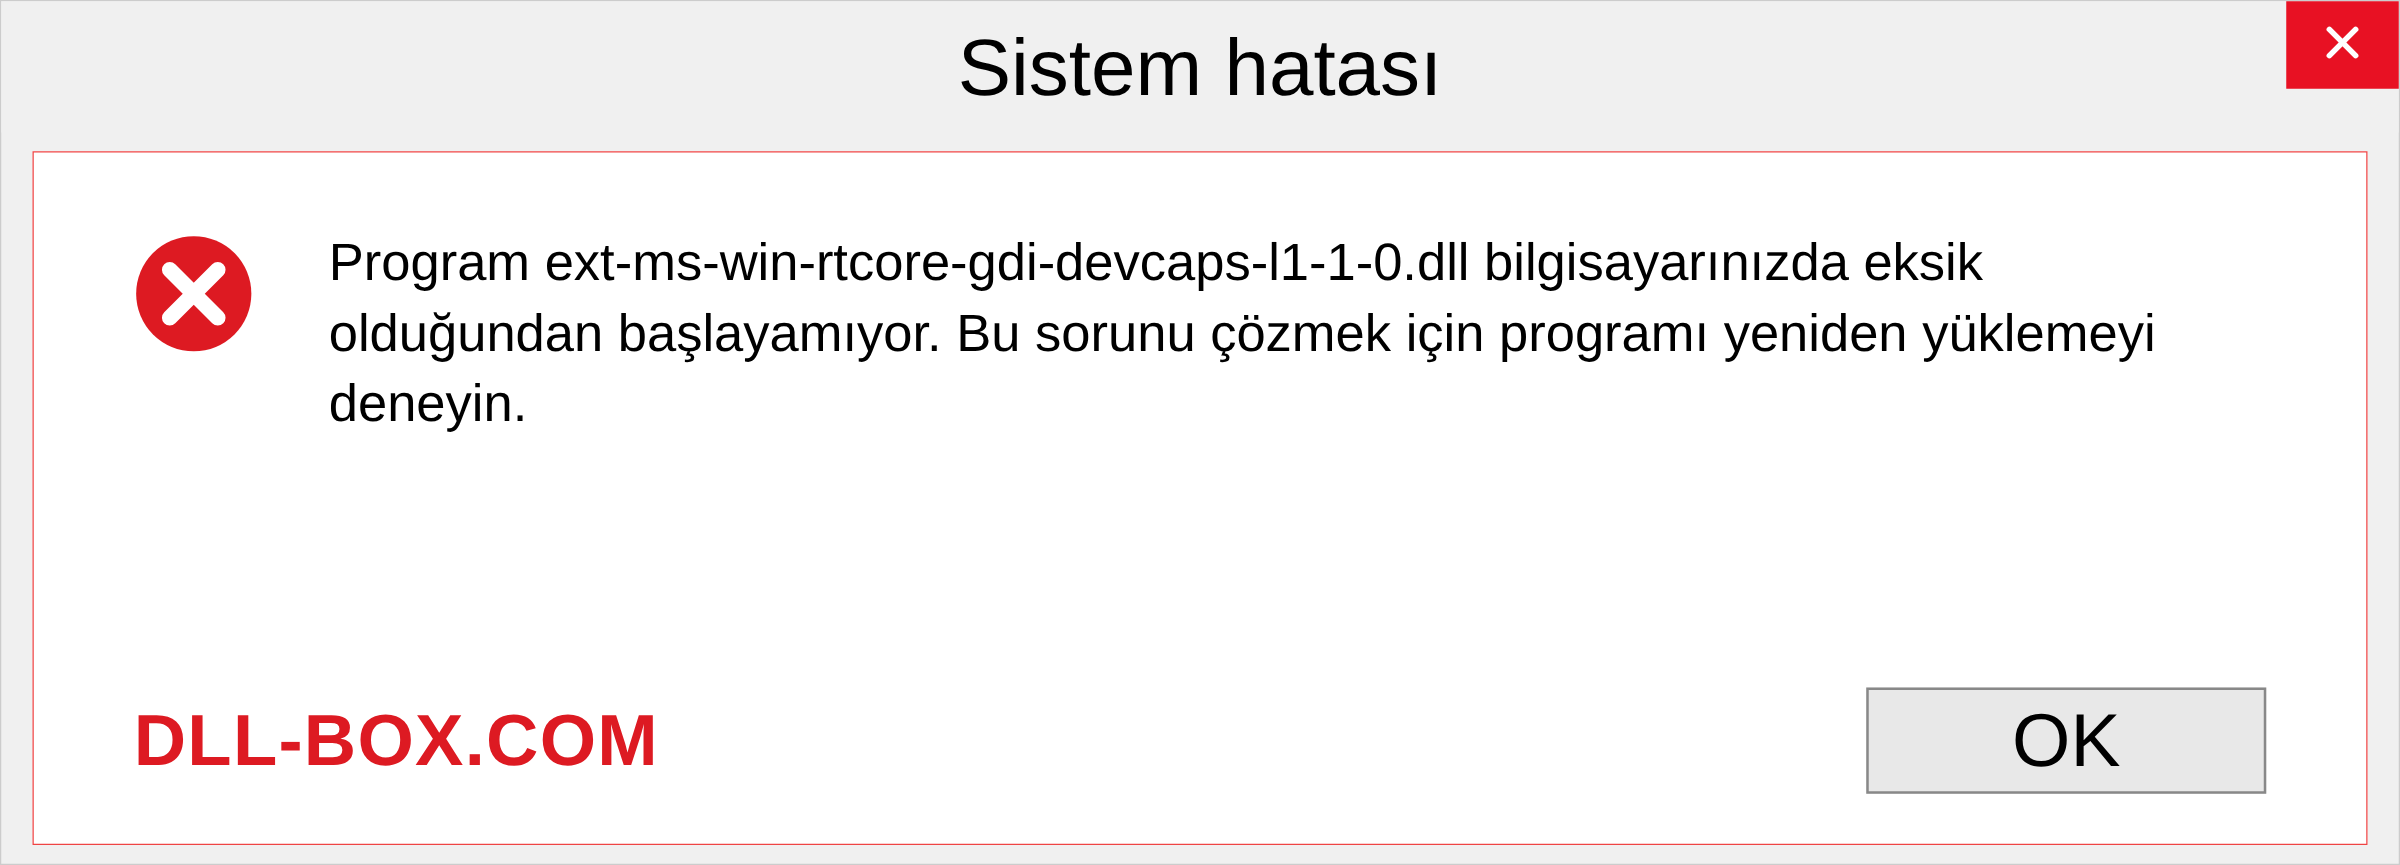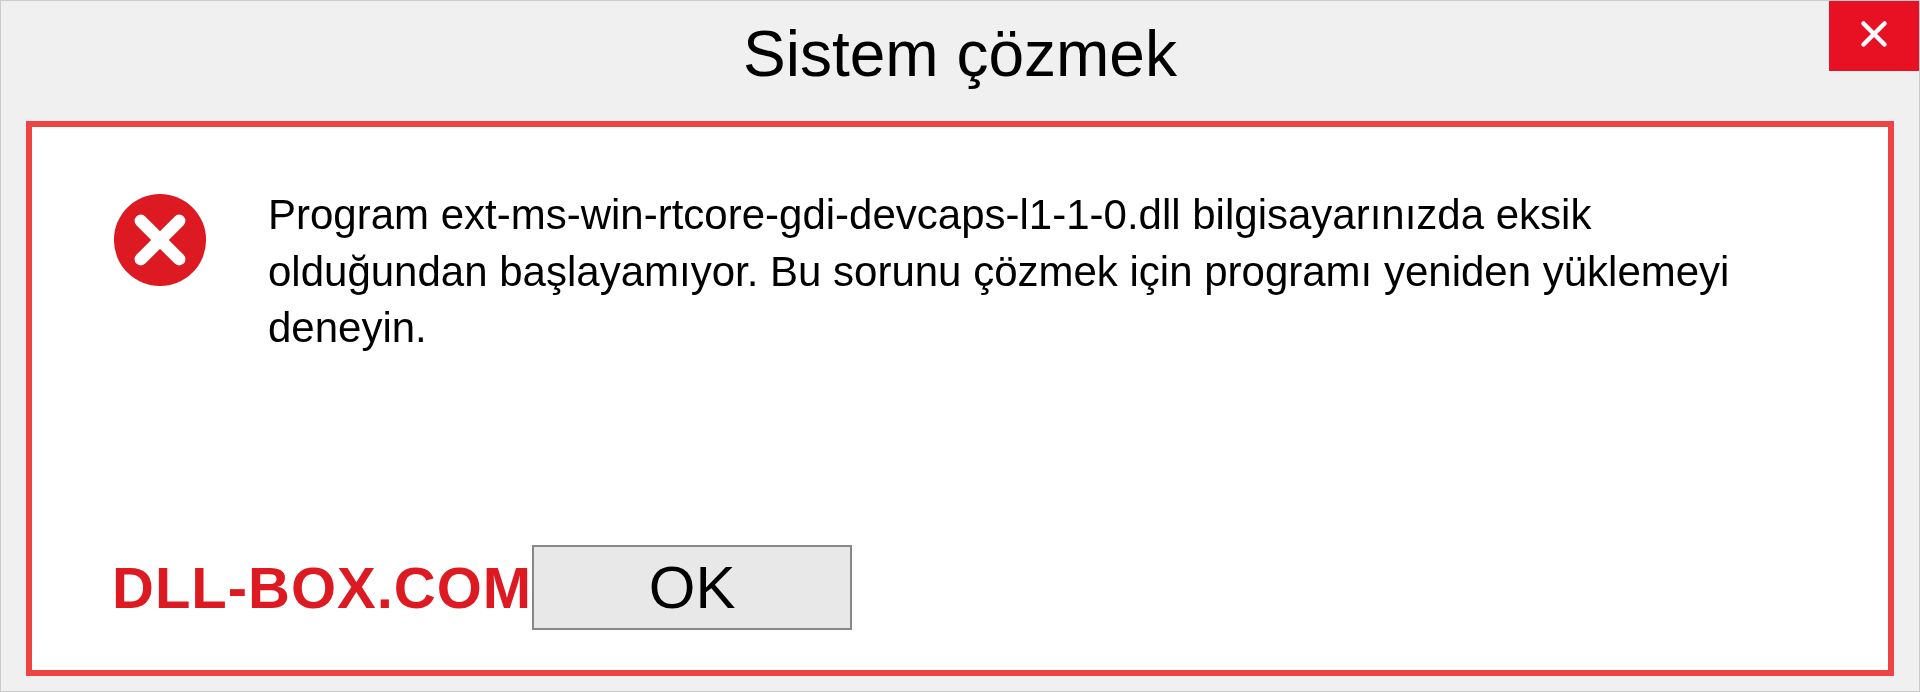--- a/index.html
+++ b/index.html
@@ -55,21 +55,21 @@
     
     .close-button svg {
       width: 36px;
       height: 36px;
     }
     
     .content-area {
       flex: 1;
       background: #ffffff;
       margin: 15px 25px 15px 25px;
-      border: 6px solid #ef4444;
+      border: 1px solid #ef4444;
       padding: 60px 80px 40px 80px;
       display: flex;
       flex-direction: column;
     }
     
     .message-row {
       display: flex;
       align-items: flex-start;
       gap: 60px;
       flex: 1;
@@ -90,20 +90,21 @@
     .message-text {
       font-size: 42px;
       line-height: 1.35;
       color: #000000;
       font-weight: 400;
     }
     
     .footer-row {
       display: flex;
       align-items: center;
+      justify-content: space-between;
       margin-top: 40px;
     }
     
     .watermark {
       font-size: 58px;
       font-weight: 700;
       color: #dd1a22;
       letter-spacing: 1px;
       font-family: Arial, sans-serif;
     }
@@ -121,21 +122,21 @@
       justify-content: center;
       font-family: "Segoe UI", Tahoma, Arial, sans-serif;
     }
   </style>
 </head>
 <body>
 
 <div class="dialog-container">
 
   <div class="title-bar">
-    <div class="title-text">Sistem çözmek</div>
+    <div class="title-text">Sistem hatası</div>
     <div class="close-button">
       <span>
         <svg viewBox="0 0 24 24" fill="none" stroke="#ffffff" stroke-width="3" stroke-linecap="round">
           <line x1="5" y1="5" x2="19" y2="19"></line>
           <line x1="19" y1="5" x2="5" y2="19"></line>
         </svg>
       </span>
     </div>
   </div>
 

